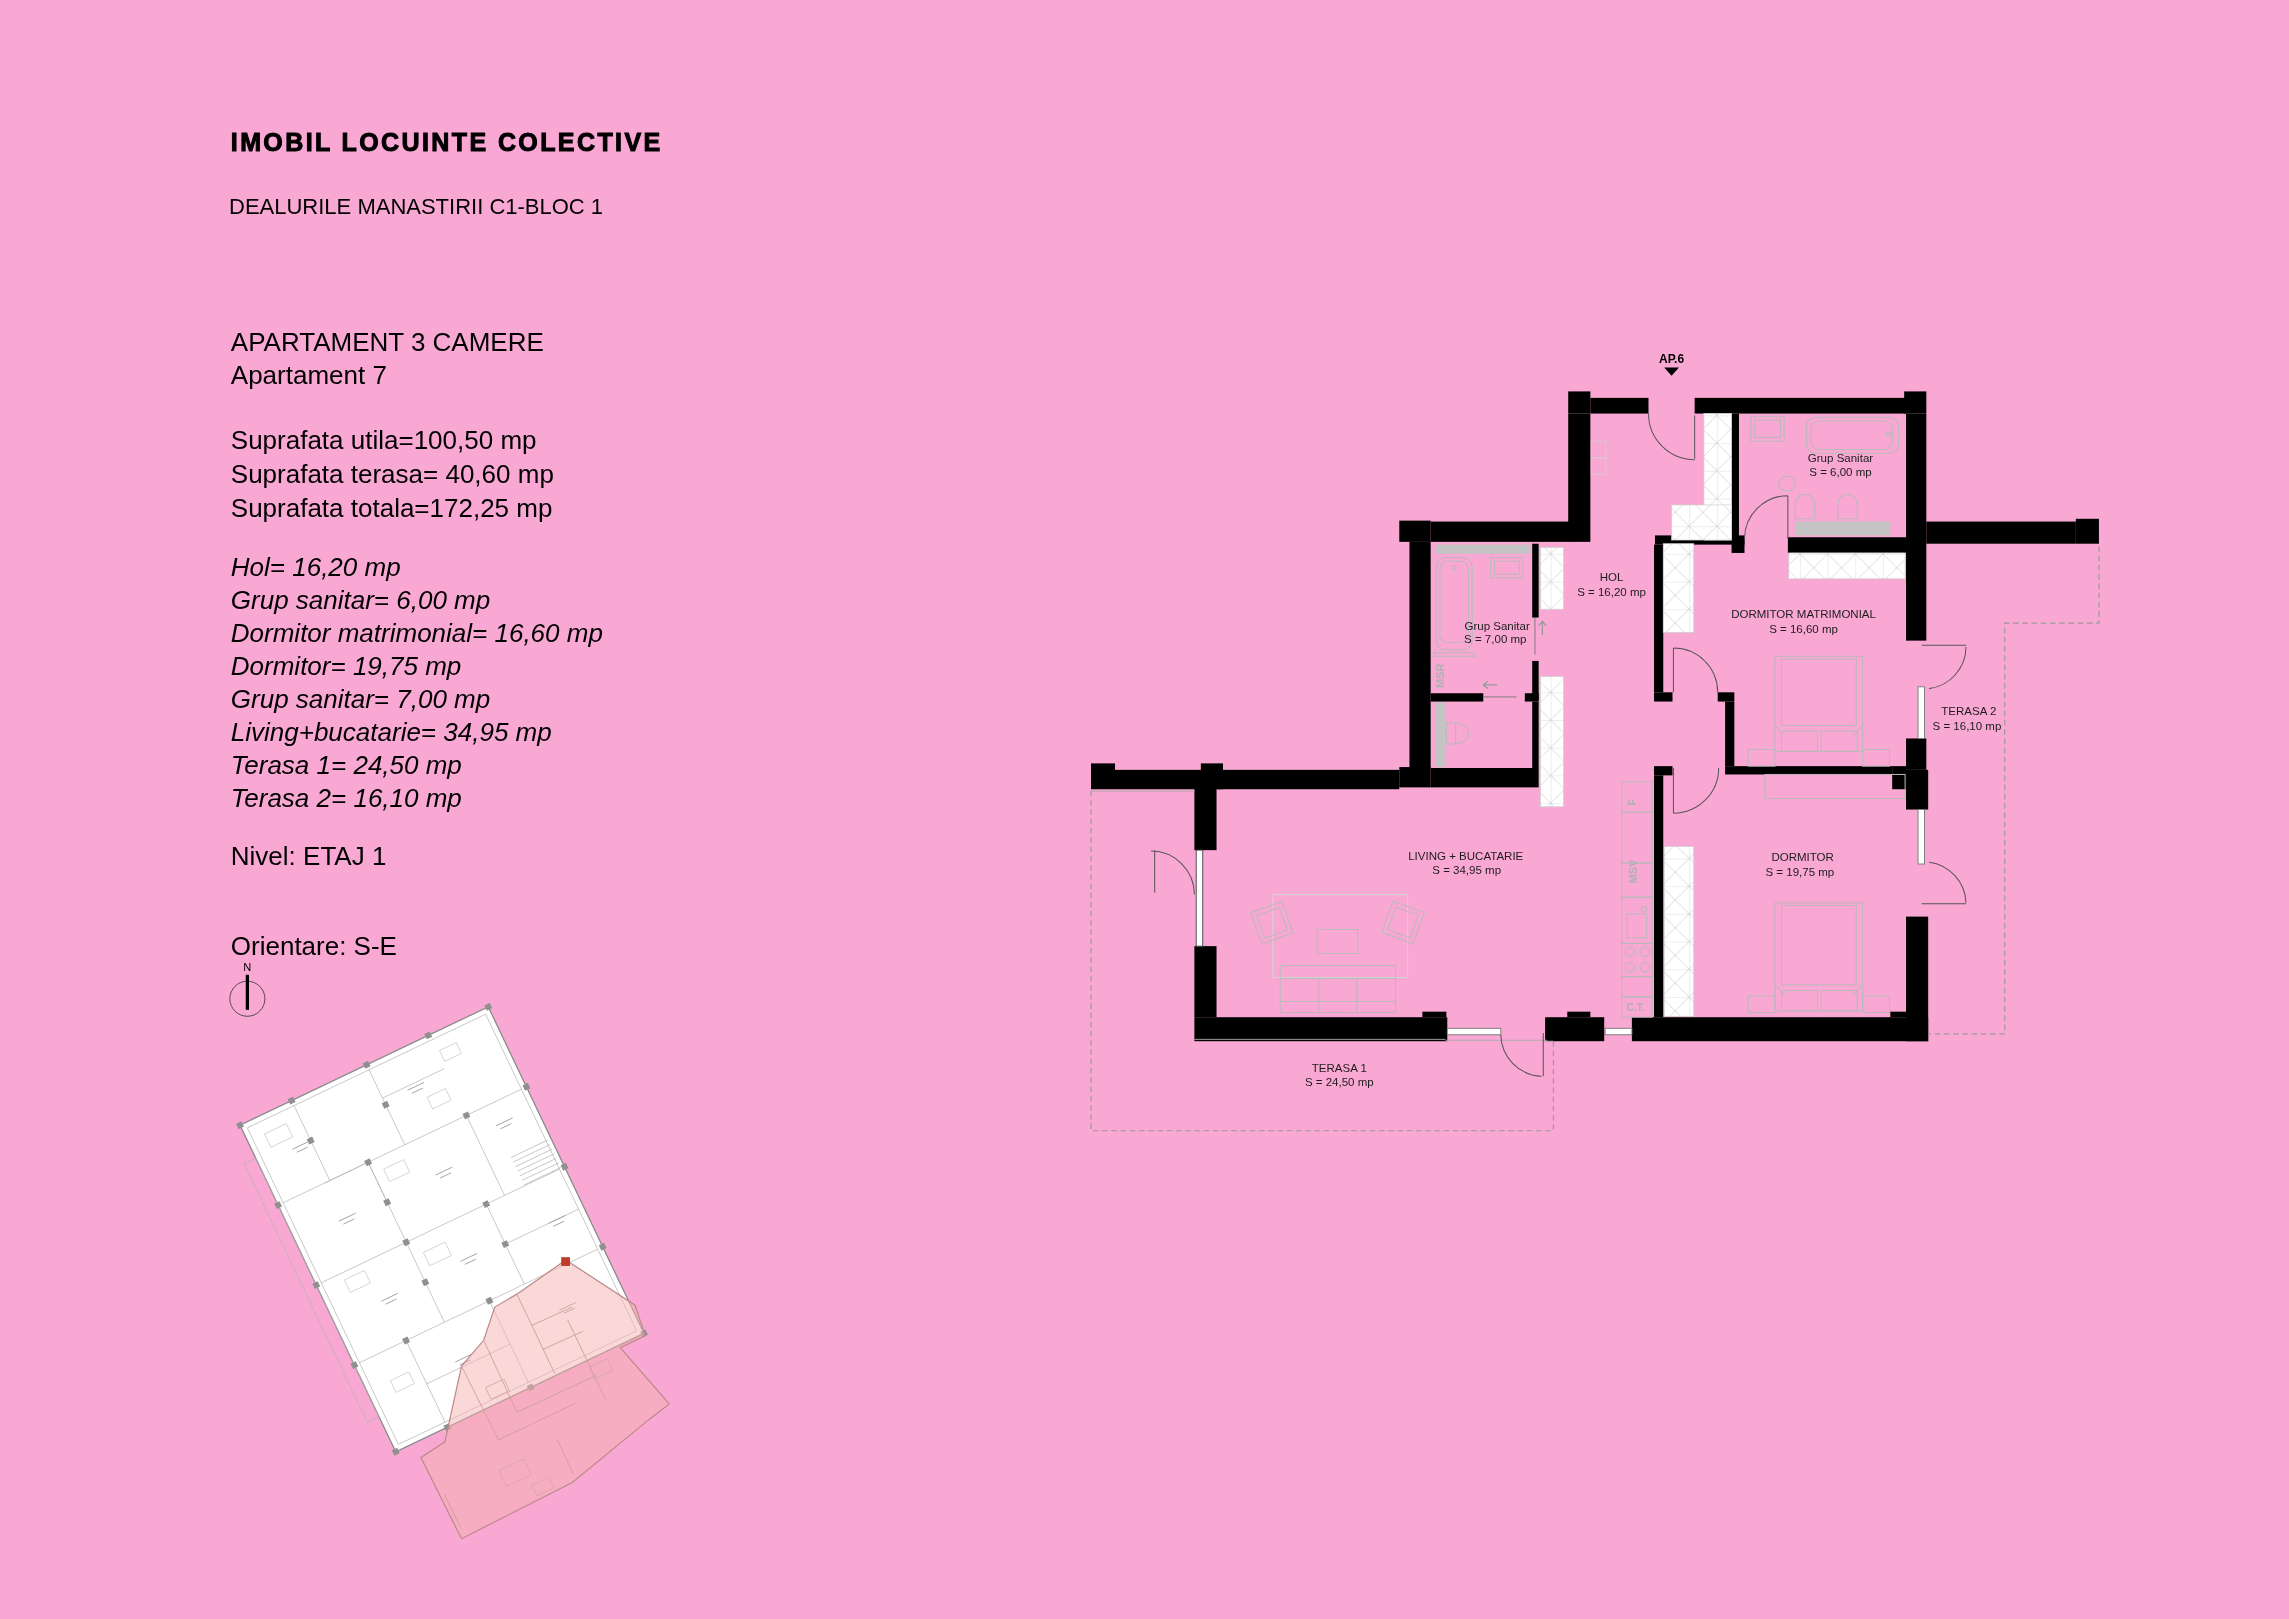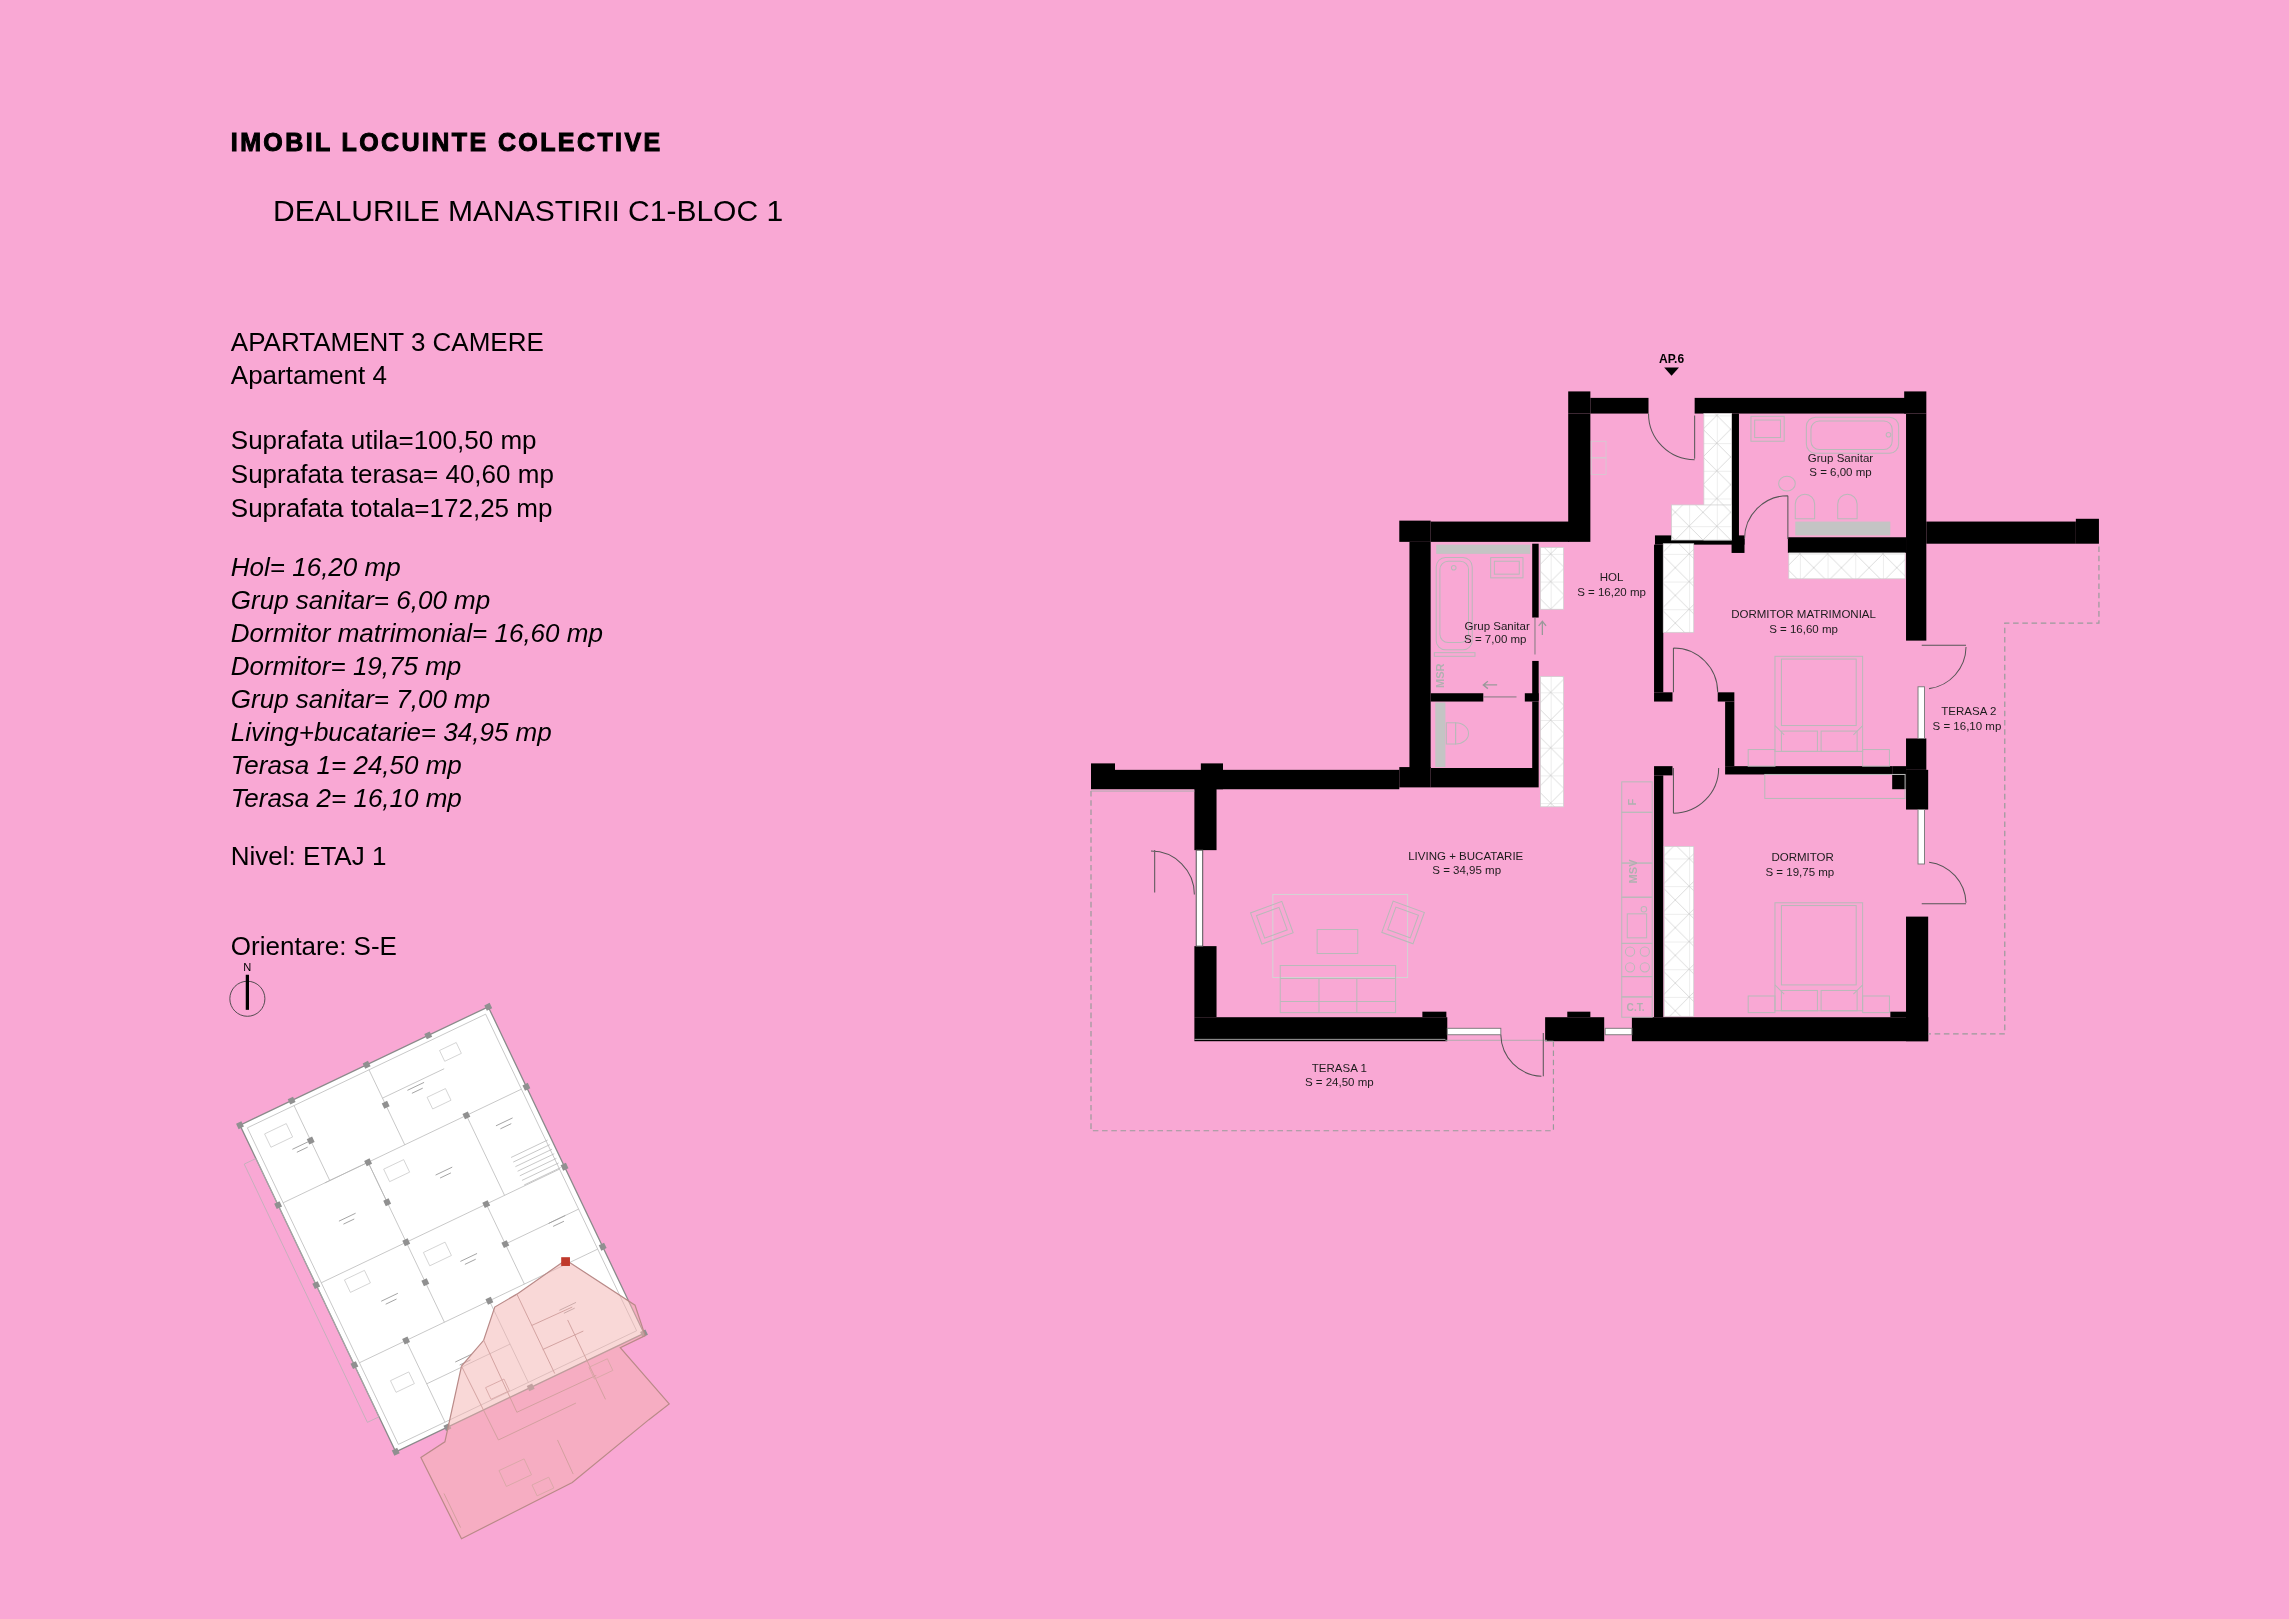--- a/index.html
+++ b/index.html
@@ -1,31 +1,31 @@
 <!DOCTYPE html>
 <html style="font-size:14.8px"><head>
 <meta charset="utf-8">
 <style>
 html,body{margin:0;padding:0;background:#fff;}
 #page{position:relative;width:2290px;height:1620px;background:#f9a8d4;overflow:hidden;
   font-family:"Liberation Sans",sans-serif;}
 #txt{position:absolute;left:229px;top:0;color:#000;}
 .t1{font-weight:bold;font-size:25px;letter-spacing:2.4px;white-space:nowrap;-webkit-text-stroke:1px #000;}
-.t2{font-size:30px;white-space:nowrap;margin-left:44px;}
+.t2{font-size:22px;white-space:nowrap;}
 .body{font-size:26px;line-height:33px;white-space:pre;}
 svg{position:absolute;left:0;top:0;}
 </style>
 </head>
 <body>
 <div id="page">
   <div id="txt">
     <div class="t1" style="position:absolute;left:1.8px;top:128px;">IMOBIL LOCUINTE COLECTIVE</div>
     <div class="t2" style="position:absolute;left:0px;top:194px;">DEALURILE MANASTIRII C1-BLOC 1</div>
     <div class="body" style="position:absolute;left:1.8px;top:326px;">APARTAMENT 3 CAMERE
-Apartament 4</div>
+Apartament 7</div>
     <div class="body" style="position:absolute;left:1.8px;top:423px;line-height:34px;">Suprafata utila=100,50 mp
 Suprafata terasa= 40,60 mp
 Suprafata totala=172,25 mp</div>
     <div class="body" style="position:absolute;left:1.8px;top:551px;font-style:italic;">Hol= 16,20 mp
 Grup sanitar= 6,00 mp
 Dormitor matrimonial= 16,60 mp
 Dormitor= 19,75 mp
 Grup sanitar= 7,00 mp
 Living+bucatarie= 34,95 mp
 Terasa 1= 24,50 mp

